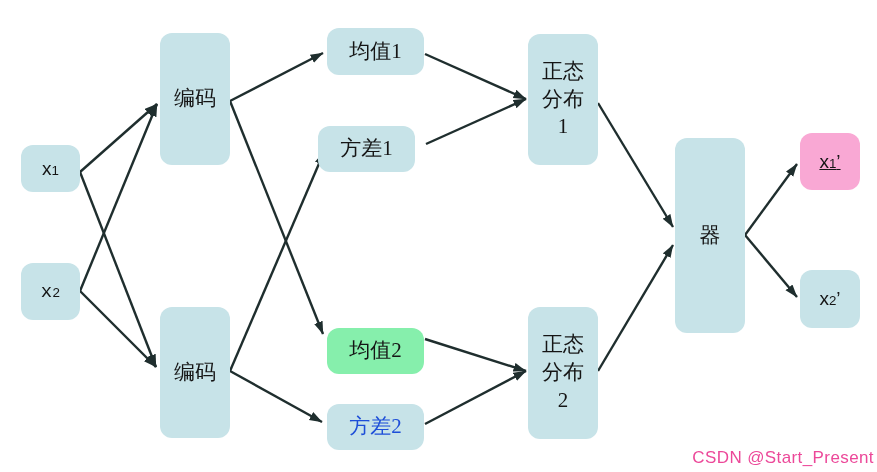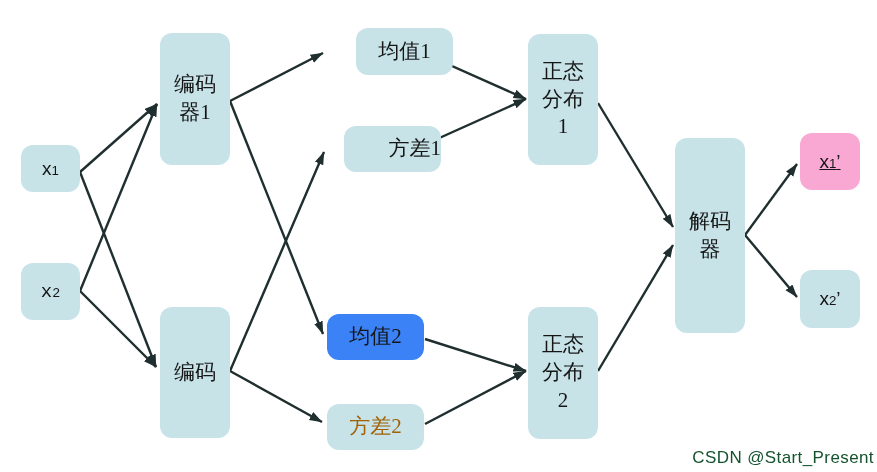--- a/index.html
+++ b/index.html
@@ -70,70 +70,68 @@
   <div id="nodes">
       <div class="node xvar" style="left: 21px; top: 145px; width: 59px; height: 47px; background: rgb(199, 227, 232); color: rgb(21, 21, 21);">
         <div class="label"><span>x</span><span class="sub">1</span></div>
       </div>
       <div class="node xvar" style="left: 21px; top: 263px; width: 59px; height: 57px; background: rgb(199, 227, 232); color: rgb(21, 21, 21); font-family: Liberation Mono, monospace;">
         <div class="label"><span>x</span><span class="sub">2</span></div>
       </div>
       <div class="node cjk" style="left: 160px; top: 33px; width: 70px; height: 132px; background: rgb(199, 227, 232); color: rgb(21, 21, 21);">
         <div class="label">
           <div>编码</div>
-          <div>器1</div>
         </div>
       </div>
       <div class="node cjk" style="left: 160px; top: 307px; width: 70px; height: 131px; background: rgb(199, 227, 232); color: rgb(21, 21, 21);">
         <div class="label">
           <div>编码</div>
         </div>
       </div>
-      <div class="node cjk" style="left: 327px; top: 28px; width: 97px; height: 47px; background: rgb(199, 227, 232); color: rgb(21, 21, 21); margin-left: 29px;">
+      <div class="node cjk" style="left: 327px; top: 28px; width: 97px; height: 47px; background: rgb(199, 227, 232); color: rgb(21, 21, 21);">
         <div class="label">
           <div>均值1</div>
         </div>
       </div>
-      <div class="node cjk" style="left: 344px; top: 126px; width: 97px; height: 46px; background: rgb(199, 227, 232); color: rgb(21, 21, 21); text-align: right;">
+      <div class="node cjk" style="left: 318px; top: 126px; width: 97px; height: 46px; background: rgb(199, 227, 232); color: rgb(21, 21, 21);">
         <div class="label">
           <div>方差1</div>
         </div>
       </div>
-      <div class="node cjk" style="left: 327px; top: 314px; width: 97px; height: 46px; background: #3b82f6; color: rgb(21, 21, 21);">
+      <div class="node cjk" style="left: 327px; top: 328px; width: 97px; height: 46px; background: #86efac; color: rgb(21, 21, 21);">
         <div class="label">
           <div>均值2</div>
         </div>
       </div>
-      <div class="node cjk" style="left: 327px; top: 404px; width: 97px; height: 46px; background: rgb(199, 227, 232); color: #a16207;">
+      <div class="node cjk" style="left: 327px; top: 404px; width: 97px; height: 46px; background: rgb(199, 227, 232); color: #1d4ed8;">
         <div class="label">
           <div>方差2</div>
         </div>
       </div>
       <div class="node cjk" style="left: 528px; top: 34px; width: 70px; height: 131px; background: rgb(199, 227, 232); color: rgb(21, 21, 21);">
         <div class="label">
           <div>正态</div>
           <div>分布</div>
           <div>1</div>
         </div>
       </div>
       <div class="node cjk" style="left: 528px; top: 307px; width: 70px; height: 132px; background: rgb(199, 227, 232); color: rgb(21, 21, 21);">
         <div class="label">
           <div>正态</div>
           <div>分布</div>
           <div>2</div>
         </div>
       </div>
       <div class="node cjk" style="left: 675px; top: 138px; width: 70px; height: 195px; background: rgb(199, 227, 232); color: rgb(21, 21, 21);">
         <div class="label">
-          <div>解码</div>
           <div>器</div>
         </div>
       </div>
       <div class="node xvar" style="left: 800px; top: 133px; width: 60px; height: 57px; background: #f9a8d4; color: rgb(21, 21, 21); text-decoration: underline;">
         <div class="label"><span>x</span><span class="sub">1</span><span>’</span></div>
       </div>
       <div class="node xvar" style="left: 800px; top: 270px; width: 60px; height: 58px; background: rgb(199, 227, 232); color: rgb(21, 21, 21);">
         <div class="label"><span>x</span><span class="sub">2</span><span>’</span></div>
       </div>
     </div>
 
-  <div class="watermark" style="color: #14532d;">CSDN @Start_Present</div>
+  <div class="watermark" style="color: #ec4899;">CSDN @Start_Present</div>
 </div>
 
 </body></html>

